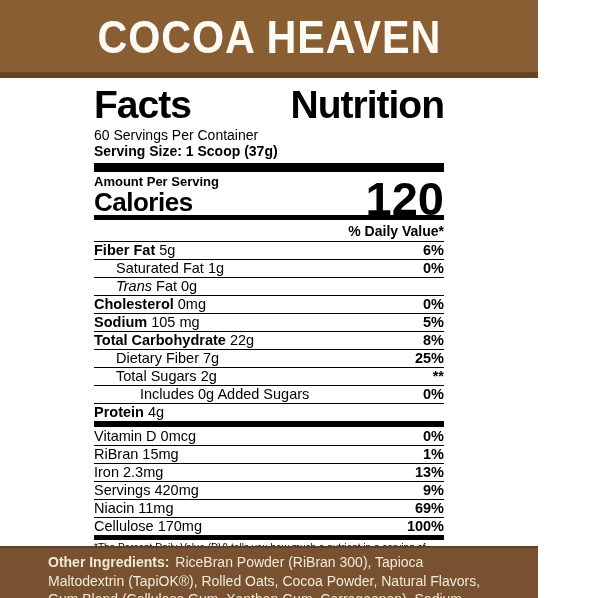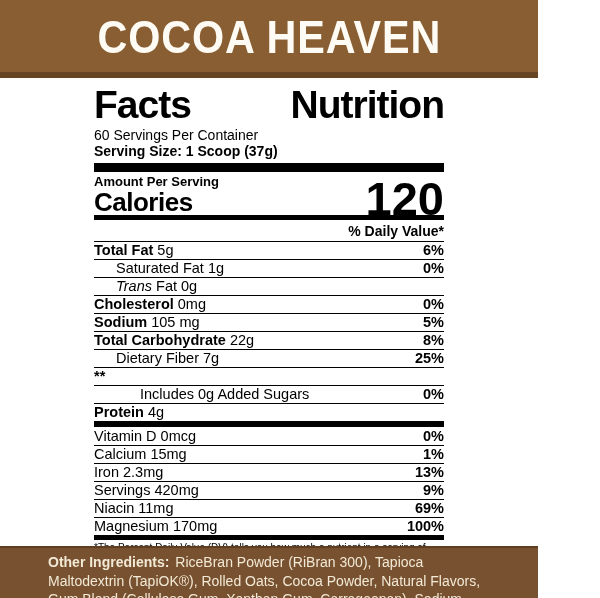--- a/index.html
+++ b/index.html
@@ -106,21 +106,21 @@
         <span class="cal-label">Calories</span>
         <span class="cal-value">120</span>
       </div>
 
       <div class="bar bar-med"></div>
 
       <div class="dv-header">% Daily Value*</div>
 
       <div class="rows" id="main-rows">
   <div class="row">
-    <span class="nm"><b class="b">Total Fat</b><i class="it"></i><span class="rs"> 5g</span></span>
+    <span class="nm"><b class="b">Fiber Fat</b><i class="it"></i><span class="rs"> 5g</span></span>
     <span class="dv">6%</span>
   </div>
 
   <div class="row ind1">
     <span class="nm"><b class="b"></b><i class="it"></i><span class="rs">Saturated Fat 1g</span></span>
     <span class="dv">0%</span>
   </div>
 
   <div class="row ind1">
     <span class="nm"><b class="b"></b><i class="it">Trans</i><span class="rs"> Fat 0g</span></span>
@@ -141,20 +141,21 @@
     <span class="nm"><b class="b">Total Carbohydrate</b><i class="it"></i><span class="rs"> 22g</span></span>
     <span class="dv">8%</span>
   </div>
 
   <div class="row ind1">
     <span class="nm"><b class="b"></b><i class="it"></i><span class="rs">Dietary Fiber 7g</span></span>
     <span class="dv">25%</span>
   </div>
 
   <div class="row ind1">
+    <span class="nm"><b class="b"></b><i class="it"></i><span class="rs">Total Sugars 2g</span></span>
     <span class="dv">**</span>
   </div>
 
   <div class="row ind2">
     <span class="nm"><b class="b"></b><i class="it"></i><span class="rs">Includes 0g Added Sugars</span></span>
     <span class="dv">0%</span>
   </div>
 
   <div class="row">
     <span class="nm"><b class="b">Protein</b><i class="it"></i><span class="rs"> 4g</span></span>
@@ -164,41 +165,41 @@
 
       <div class="bar bar-sep"></div>
 
       <div class="rows" id="vitamin-rows">
   <div class="row">
     <span class="nm"><b class="b"></b><i class="it"></i><span class="rs">Vitamin D 0mcg</span></span>
     <span class="dv">0%</span>
   </div>
 
   <div class="row">
-    <span class="nm"><b class="b"></b><i class="it"></i><span class="rs">Calcium 15mg</span></span>
+    <span class="nm"><b class="b"></b><i class="it"></i><span class="rs">RiBran 15mg</span></span>
     <span class="dv">1%</span>
   </div>
 
   <div class="row">
     <span class="nm"><b class="b"></b><i class="it"></i><span class="rs">Iron 2.3mg</span></span>
     <span class="dv">13%</span>
   </div>
 
   <div class="row">
     <span class="nm"><b class="b"></b><i class="it"></i><span class="rs">Servings 420mg</span></span>
     <span class="dv">9%</span>
   </div>
 
   <div class="row">
     <span class="nm"><b class="b"></b><i class="it"></i><span class="rs">Niacin 11mg</span></span>
     <span class="dv">69%</span>
   </div>
 
   <div class="row">
-    <span class="nm"><b class="b"></b><i class="it"></i><span class="rs">Magnesium 170mg</span></span>
+    <span class="nm"><b class="b"></b><i class="it"></i><span class="rs">Cellulose 170mg</span></span>
     <span class="dv">100%</span>
   </div>
 </div>
 
       <div class="bar bar-end"></div>
 
       <div class="footnote">
         <div>*The Percent Daily Value (DV) tells you how much a nutrient in a serving of food</div>
 
       </div>

